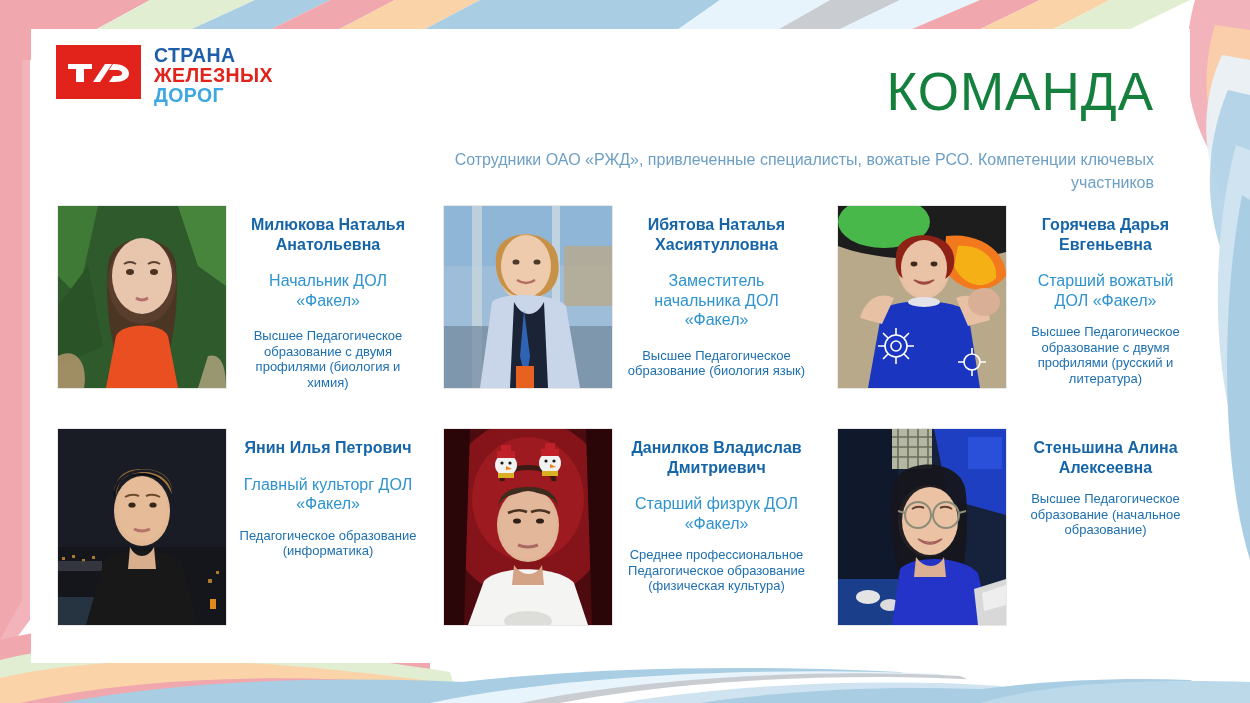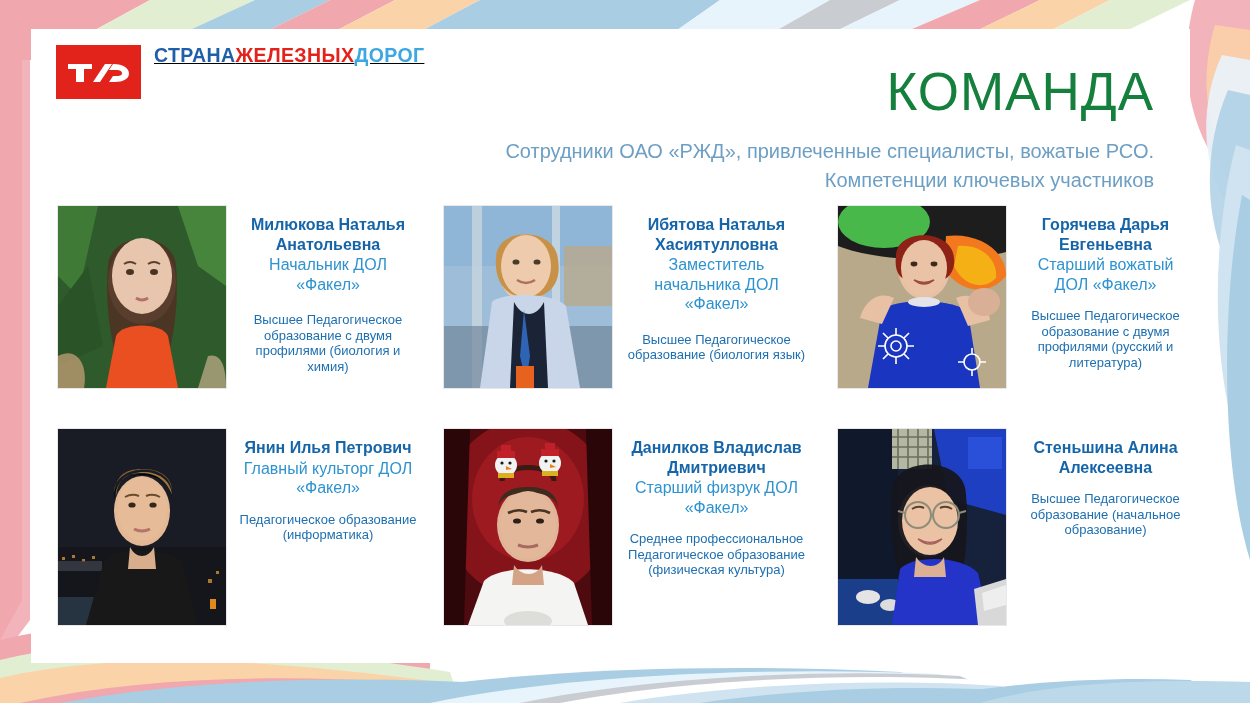--- a/index.html
+++ b/index.html
@@ -50,24 +50,23 @@
     width: 85px;
     height: 54px;
     background: #e1231b;
     display: flex;
     align-items: center;
     justify-content: center;
   }
   .logo-mark svg { display: block; }
   .logo-words {
     display: flex;
-    flex-direction: row;
+    flex-direction: column;
     line-height: 1.02;
     padding-top: 1px;
-    text-decoration: underline;
   }
   .logo-words span {
     font-weight: bold;
     font-size: 19.5px;
     letter-spacing: 0.4px;
   }
   .lw1 { color: #1f5fa9; }
   .lw2 { color: #e1231b; }
   .lw3 { color: #3ca7e0; }
 
@@ -78,24 +77,24 @@
     top: 36px;
     font-size: 53px;
     color: #15803d;
     letter-spacing: 1px;
     font-weight: normal;
     line-height: 1;
   }
   .slide-subtitle {
     position: absolute;
     right: 36px;
-    top: 108px;
+    top: 119px;
     width: 700px;
     text-align: right;
-    font-size: 20px;
+    font-size: 16px;
     color: #6d9fc4;
     line-height: 1.45;
   }
 
   
   .grid {
     position: absolute;
     left: 0;
     top: 0;
     width: 1159px;
@@ -134,21 +133,21 @@
   .p-name {
     font-weight: bold;
     font-size: 16px;
     color: #1665a8;
     line-height: 1.22;
   }
   .p-role {
     font-size: 16px;
     color: #2e93cf;
     line-height: 1.22;
-    margin-top: 1px;
+    margin-top: 17px;
     text-align: center;
   }
   .p-edu {
     font-size: 13px;
     color: #1d6fb0;
     line-height: 1.2;
     margin-top: 18px;
   }
   .p-edu.spaced { margin-top: 14px; }
 </style>

